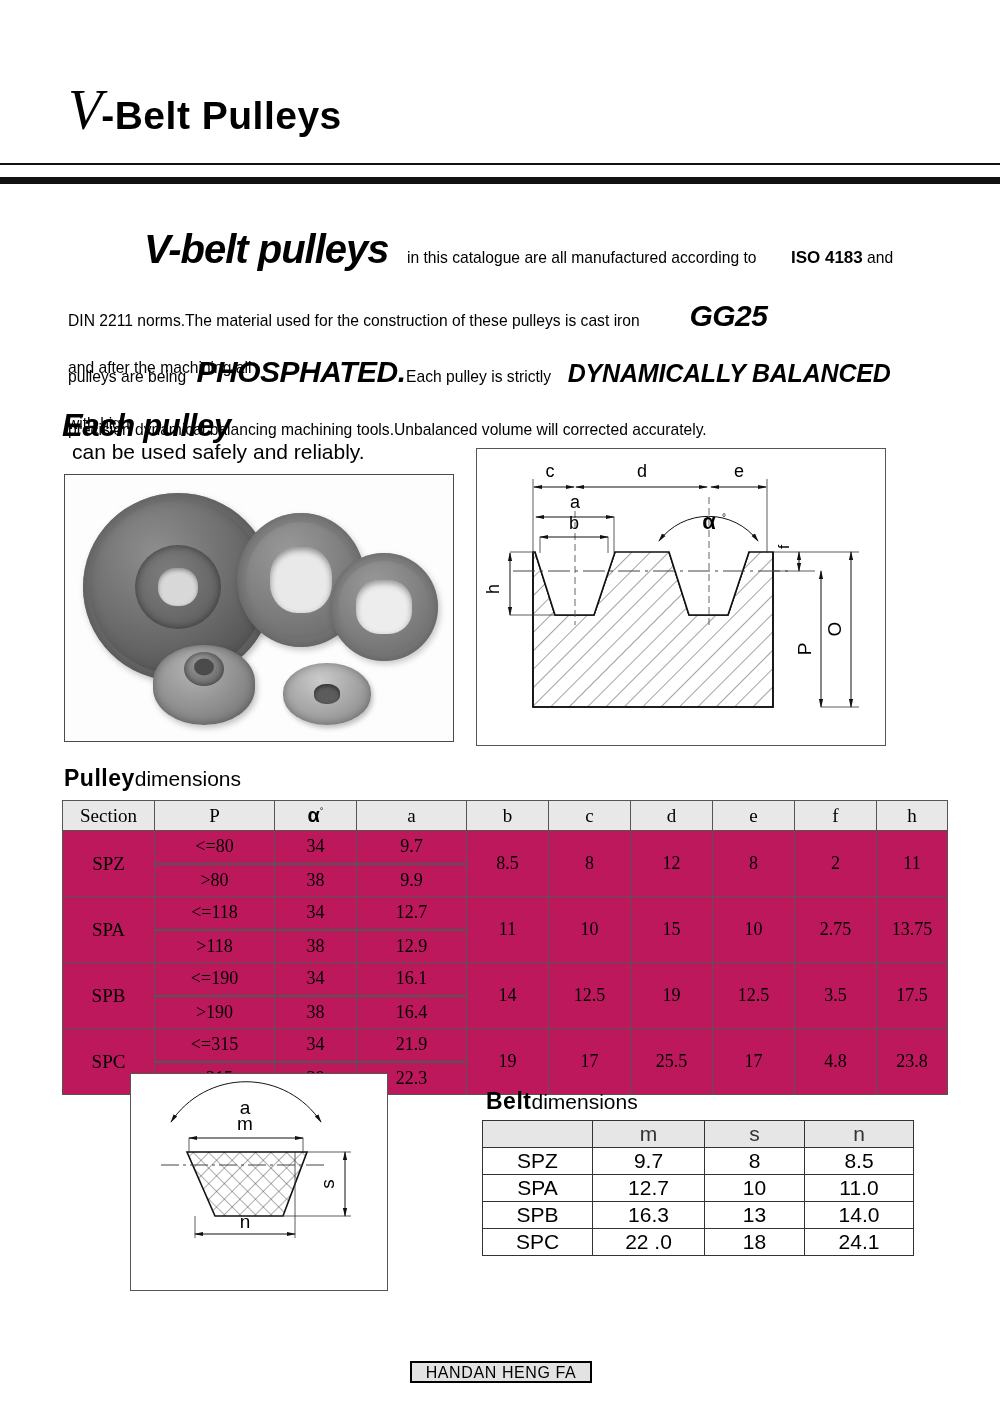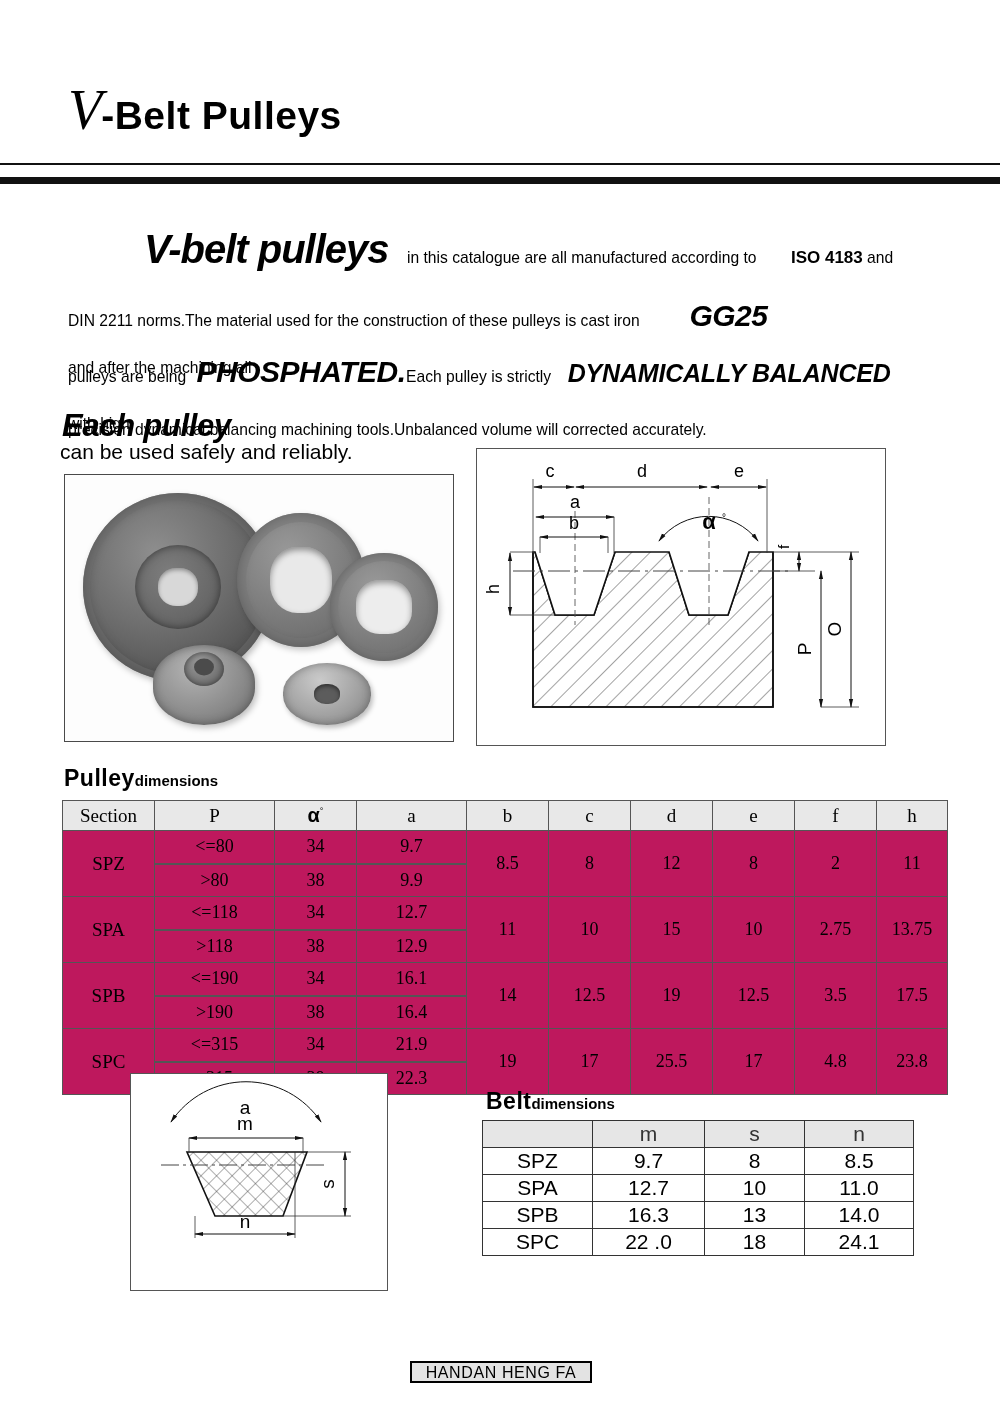--- a/index.html
+++ b/index.html
@@ -73,21 +73,21 @@
 
   
   #each-pulley-head {
     position: absolute; left: 62px; top: 408px;
     font-weight: bold; font-style: italic;
     font-size: 31px;
     letter-spacing: -0.3px;
     text-align: right;
   }
   #each-pulley-sub {
-    position: absolute; left: 60px; top: 440px;
+    position: absolute; left: 72px; top: 440px;
     font-size: 21px;
   }
 
   
   #photo-frame {
     position: absolute; left: 64px; top: 474px;
     width: 390px; height: 268px;
     border: 1.5px solid #4a4a4a;
     background: #fdfdfd;
     overflow: hidden;
@@ -108,21 +108,21 @@
     border: 1.5px solid #555;
     background: #fff;
   }
   #groove-frame svg { display: block; }
 
   
   .sec-head { position: absolute; white-space: nowrap; }
   .sec-head .strong {
     font-weight: bold; font-size: 23px; letter-spacing: 0.5px;
   }
-  .sec-head .light { font-size: 15px; font-weight: bold; }
+  .sec-head .light { font-size: 21px; }
 
   
   #pulley-table {
     position: absolute; left: 62px; top: 800px;
     width: 886px;
     border-collapse: collapse;
     font-family: "Liberation Serif", serif;
     background: #be185d;
   }
   #pulley-table th, #pulley-table td {

